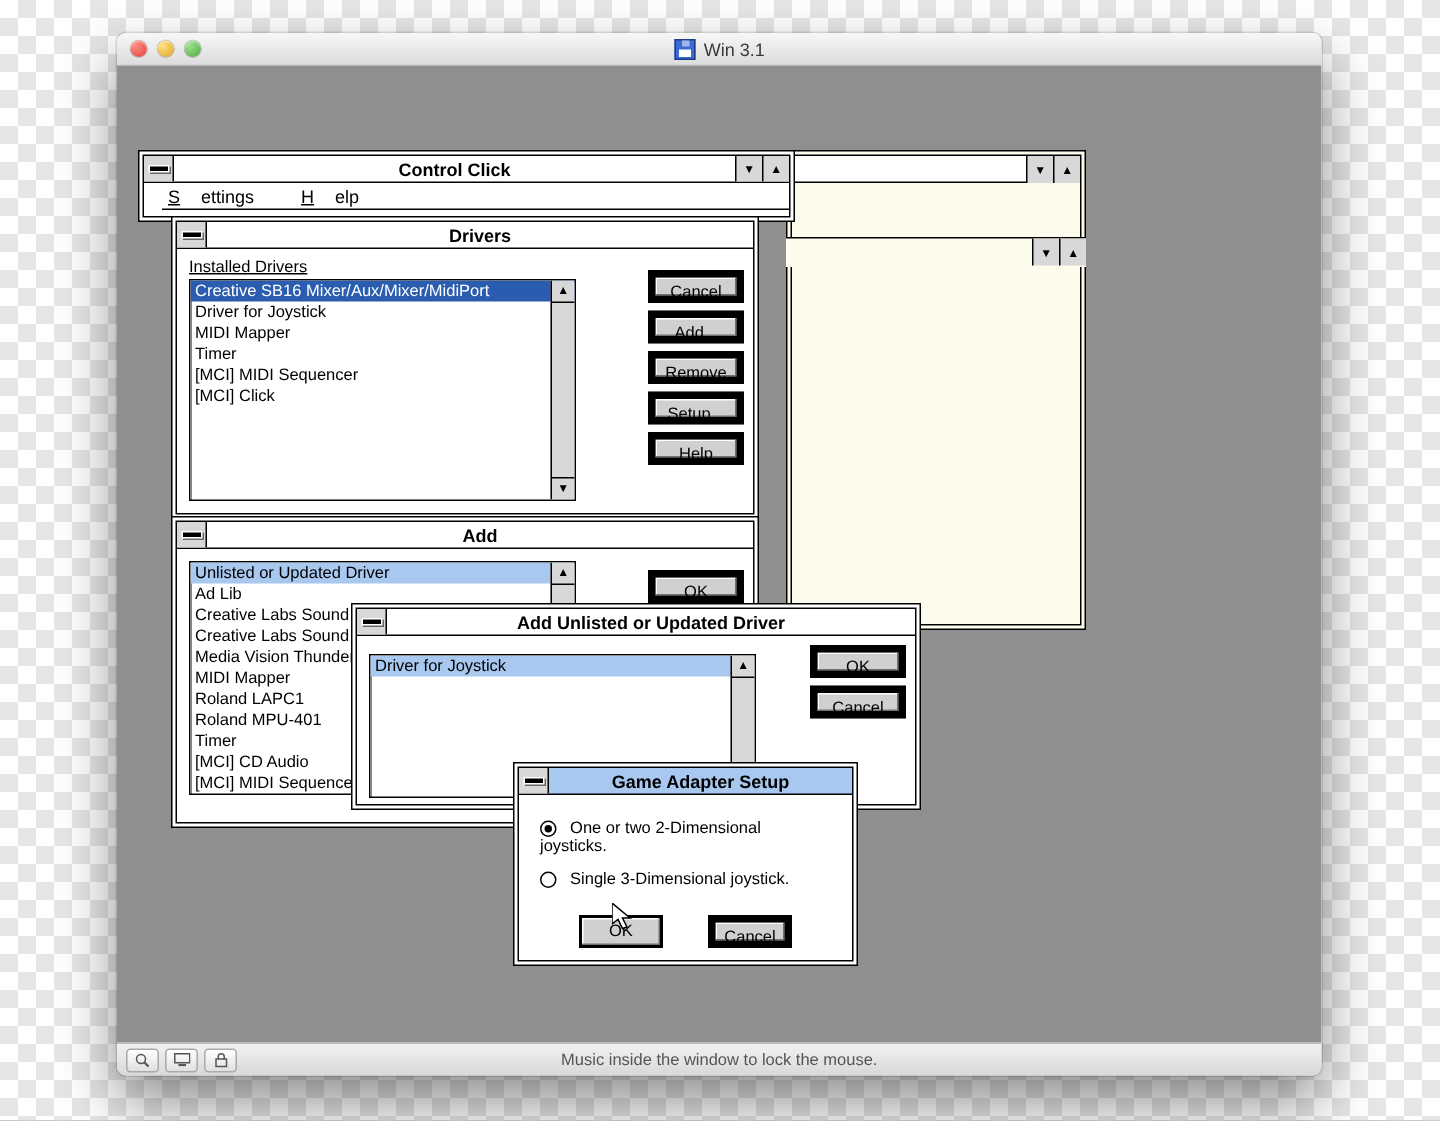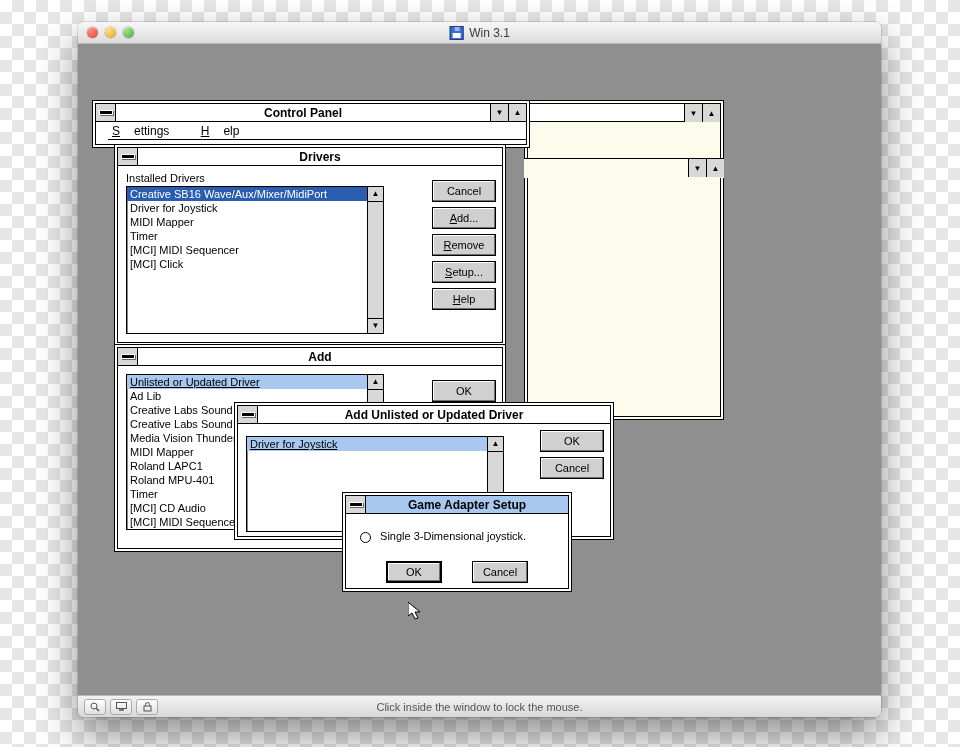--- a/index.html
+++ b/index.html
@@ -98,42 +98,42 @@
     padding-left:4px; border-bottom:1px solid #000; background:#fff;margin-left:12px;
   }
   .w31-menubar span{margin-right:14px;}
   .und{text-decoration:underline;}
   .w31-client { position:absolute; left:0;right:0;top:0;bottom:0; padding:6px 8px; font:11px Arial,sans-serif;}
   .w31-client.with-title{top:18px;}
   
   .btn31 {
     display:inline-block;
     min-width:64px; height:22px;
-    border:1px solid #000000;
+    border:5px solid #000000;
     background:#d0d0d0;
     box-shadow: inset -1px -1px 0 #707070, inset 1px 1px 0 #fff;
     font:11px/20px Arial,sans-serif; text-align:center;
     padding:0 6px;
   }
   .btn31.focused{border:2px solid #000; line-height:18px;}
   .btnstack{position:absolute; display:flex;flex-direction:column;gap:5px;}
   
   .listbox {
     border:1px solid #000; background:#fff;
     box-shadow: inset 1px 1px 0 #888;
     position:relative; overflow:hidden;
     font:11px/14px Arial,sans-serif;
   }
   .listbox .sb{position:absolute;right:0;top:0;bottom:0;width:16px;border-left:1px solid #000;background:#d8d8d8;display:flex;flex-direction:column;}
   .sb .arr{height:15px;border-bottom:1px solid #000;display:flex;align-items:center;justify-content:center;font-size:8px;}
   .sb .arr.bot{border-bottom:none;border-top:1px solid #000;margin-top:auto;}
   .li{padding:0 3px;white-space:nowrap;overflow:hidden;}
   .li.sel{background:#2a5db0;color:#fff;}
-  .li.sel-inactive{background:#a8c8f0;color:#000;text-decoration:underline;}
-  .label{font:11px Arial,sans-serif;}
+  .li.sel-inactive{background:#a8c8f0;color:#000;}
+  .label{font:11px Arial,sans-serif;text-decoration:underline;}
   
   .radio{width:11px;height:11px;border:1px solid #000;border-radius:50%;display:inline-block;vertical-align:middle;margin-right:6px;position:relative;background:#fff;}
   .radio.checked::after{content:"";position:absolute;left:2px;top:2px;width:5px;height:5px;border-radius:50%;background:#000;}
   
   .bg-pm {
     position:absolute; left:446px; top:56px; width:200px; height:320px;
     background:#fcfbec;
     border:1px solid #000; padding:2px;
   }
   .bg-pm-inner{border:1px solid #000;height:100%;background:#fcfbec;}
@@ -179,21 +179,21 @@
           <div class="w31-btn">▲</div>
         </div>
     </div>
 
     <div class="w31" style="left:14px;top:56px;width:438px;height:48px;">
       <div class="w31-inner">
         <div class="w31-titlebar">
           <div class="w31-sysmenu">
               <div class="bar"></div>
             </div>
-          <div class="w31-title">Control Panel</div>
+          <div class="w31-title">Control Click</div>
           <div class="w31-btn">▼</div>
           <div class="w31-btn">▲</div>
         </div>
         <div class="w31-menubar">
           <span><span class="und">S</span><span>ettings</span></span>
           <span><span class="und">H</span>elp</span>
         </div>
       </div>
     </div>
 
@@ -202,21 +202,21 @@
         <div class="w31-titlebar">
           <div class="w31-sysmenu">
               <div class="bar"></div>
             </div>
           <div class="w31-title">Drivers</div>
         </div>
         <div class="w31-client with-title">
           <div class="label">Installed Drivers</div>
           <div class="listbox" style="width:258px;height:148px;margin-top:2px;">
             <div id="drivers-list">
-                <div class="li sel">Creative SB16 Wave/Aux/Mixer/MidiPort</div>
+                <div class="li sel">Creative SB16 Mixer/Aux/Mixer/MidiPort</div>
                 <div class="li">Driver for Joystick</div>
                 <div class="li">MIDI Mapper</div>
                 <div class="li">Timer</div>
                 <div class="li">[MCI] MIDI Sequencer</div>
                 <div class="li">[MCI] Click</div>
               </div>
             <div class="sb">
               <div class="arr">▲</div>
               <div class="arr bot">▼</div>
             </div>
@@ -288,29 +288,33 @@
             </div>
           </div>
           <div class="btnstack" style="right:6px;top:6px;">
             <div class="btn31">OK</div>
             <div class="btn31">Cancel</div>
           </div>
         </div>
       </div>
     </div>
 
-    <div class="w31" style="left:264px;top:448px;width:230px;height:100px;">
+    <div class="w31" style="left:264px;top:464px;width:230px;height:136px;">
       <div class="w31-inner">
         <div class="w31-titlebar active">
           <div class="w31-sysmenu">
               <div class="bar"></div>
             </div>
           <div class="w31-title">Game Adapter Setup</div>
         </div>
         <div class="w31-client with-title" style="padding:16px 14px 8px 14px;">
+          <div style="margin-bottom:10px;">
+            <span class="radio checked"></span>
+            <span>One or two 2-Dimensional joysticks.</span>
+          </div>
           <div>
             <span class="radio"></span>
             <span>Single 3-Dimensional joystick.</span>
           </div>
           <div style="display:flex;gap:30px;justify-content:center;margin-top:18px;">
             <div class="btn31 focused" style="min-width:56px;">OK</div>
             <div class="btn31" style="min-width:56px;">Cancel</div>
           </div>
         </div>
       </div>
@@ -336,15 +340,15 @@
             <line x1="3" y1="8" x2="8" y2="8" stroke="#555" stroke-width="1.5"></line>
           </svg>
       </div>
       <div class="status-btn">
         <svg width="9" height="10">
             <rect x="1" y="4" width="7" height="5" fill="none" stroke="#555"></rect>
             <path d="M2.5 4 V2.5 a2 2 0 0 1 4 0 V4" fill="none" stroke="#555"></path>
           </svg>
       </div>
     </div>
-    <div class="status-center">Click inside the window to lock the mouse.</div>
+    <div class="status-center">Music inside the window to lock the mouse.</div>
   </div>
 </div>
 
 </body></html>

